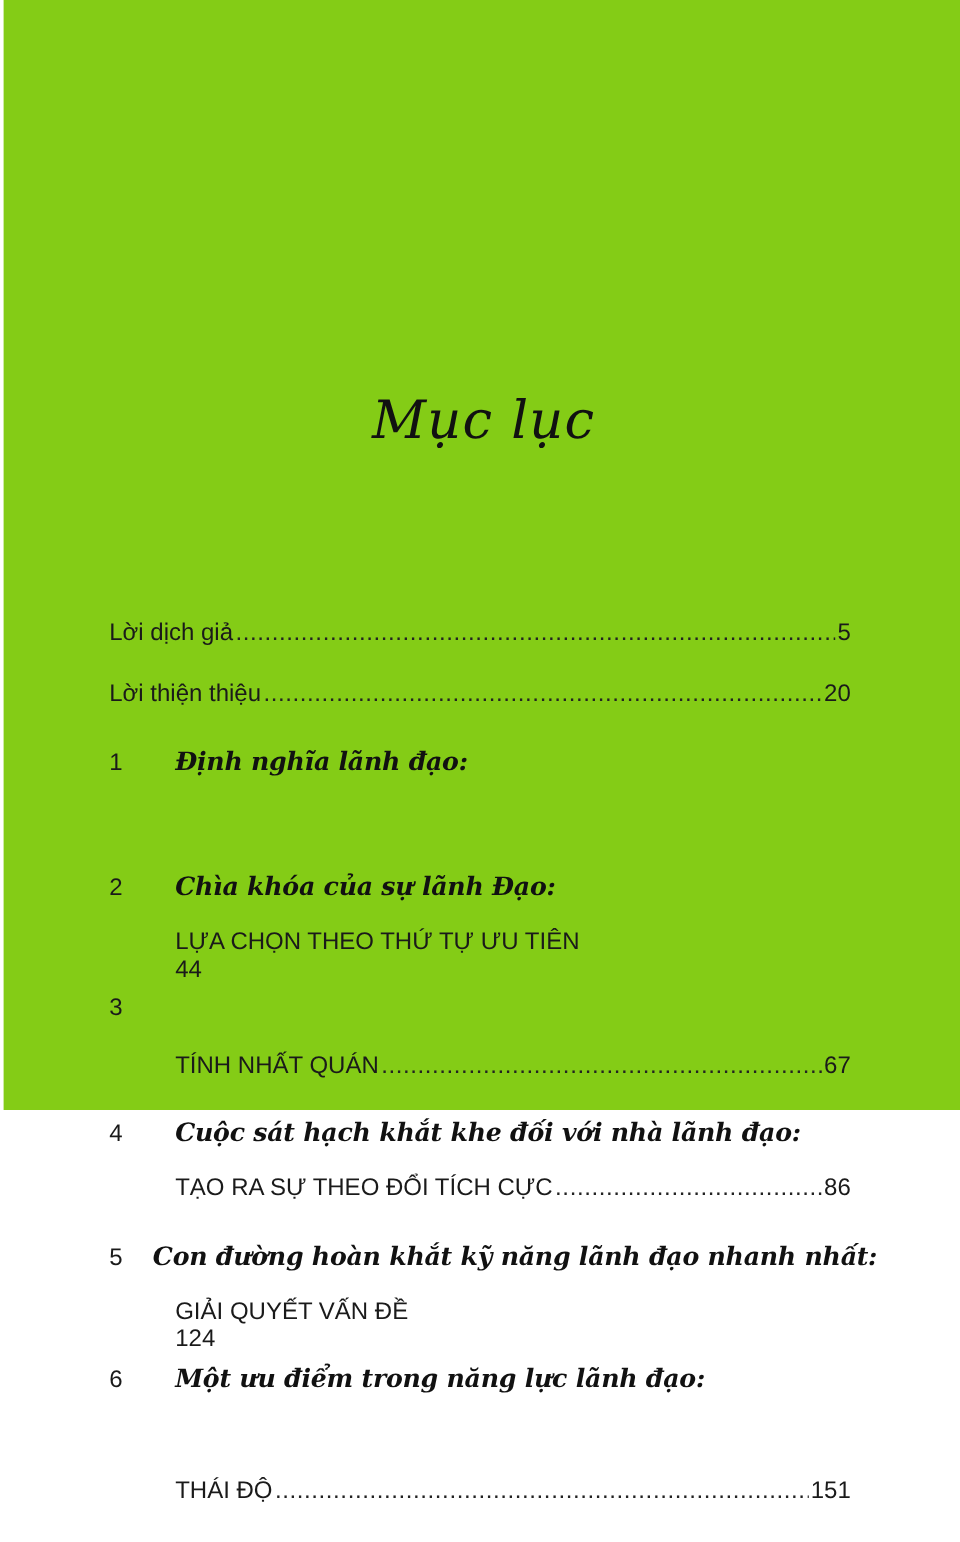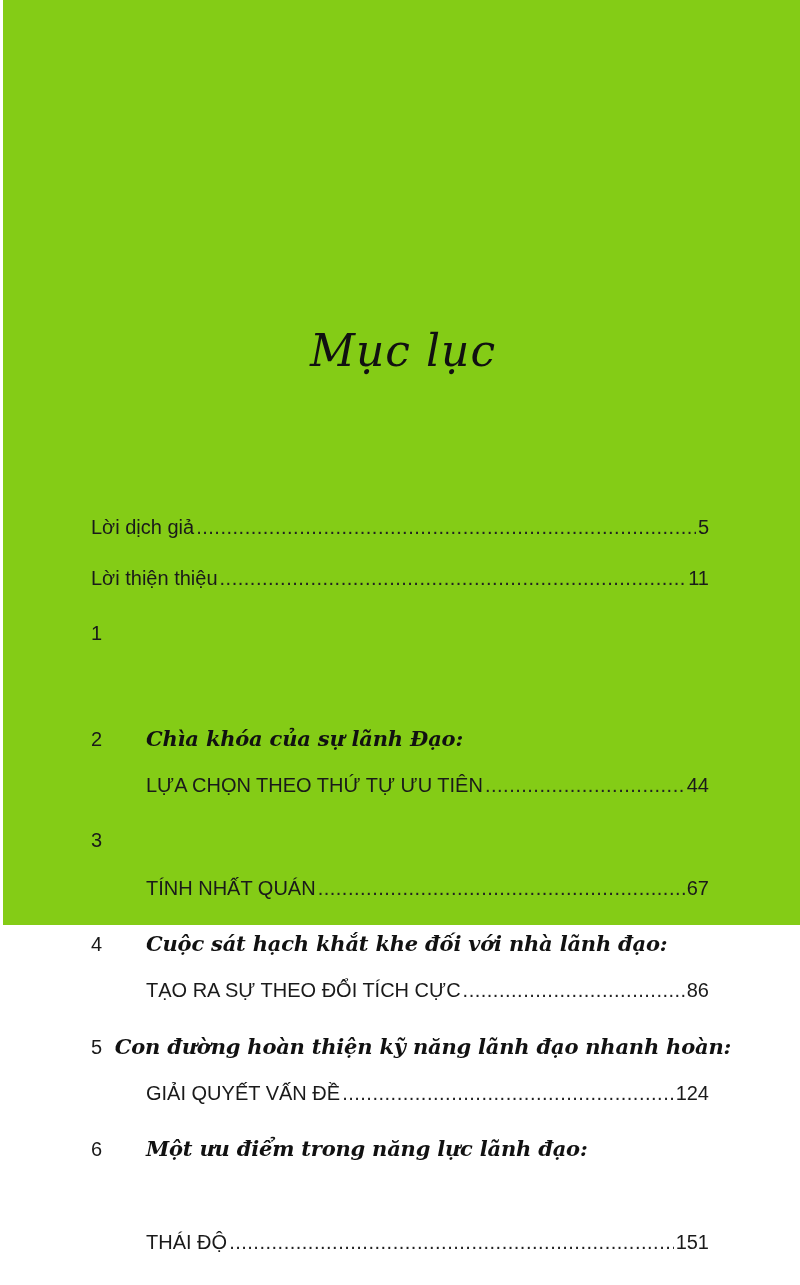--- a/index.html
+++ b/index.html
@@ -44,32 +44,33 @@
   <div class="title">Mục lục</div>
 
   <div class="row" style="top:516px;">
     <span class="label">Lời dịch giả</span>
     <span class="leader"></span>
     <span class="page-num">5</span>
   </div>
   <div class="row" style="top:567px;">
     <span class="label">Lời thiện thiệu</span>
     <span class="leader"></span>
-    <span class="page-num">11</span>
+    <span class="page-num">20</span>
   </div>
 
   <div class="chap" style="top:622px;">
     <span class="num">1</span>
+    <span class="heading">Định nghĩa lãnh đạo:</span>
   </div>
 
   <div class="chap" style="top:726px;">
     <span class="num">2</span>
     <span class="heading">Chìa khóa của sự lãnh Đạo:</span>
   </div>
-  <div class="row sub" style="top:774px;">
+  <div class="row sub" style="top:774px;flex-direction:column;">
     <span class="label">LỰA CHỌN THEO THỨ TỰ ƯU TIÊN</span>
     <span class="leader"></span>
     <span class="page-num">44</span>
   </div>
 
   <div class="chap" style="top:829px;">
     <span class="num">3</span>
   </div>
   <div class="row sub" style="top:877px;">
     <span class="label">TÍNH NHẤT QUÁN</span>
@@ -82,23 +83,23 @@
     <span class="heading">Cuộc sát hạch khắt khe  đối với nhà lãnh đạo:</span>
   </div>
   <div class="row sub" style="top:979px;">
     <span class="label">TẠO RA SỰ THEO ĐỔI TÍCH CỰC</span>
     <span class="leader"></span>
     <span class="page-num">86</span>
   </div>
 
   <div class="chap" style="top:1034px;">
     <span class="num">5</span>
-    <span class="heading">Con đường hoàn thiện kỹ năng lãnh đạo nhanh hoàn:</span>
+    <span class="heading">Con đường hoàn khắt kỹ năng lãnh đạo nhanh nhất:</span>
   </div>
-  <div class="row sub" style="top:1082px;">
+  <div class="row sub" style="top:1082px;flex-direction:column;">
     <span class="label">GIẢI QUYẾT VẤN ĐỀ</span>
     <span class="leader"></span>
     <span class="page-num">124</span>
   </div>
 
   <div class="chap" style="top:1136px;">
     <span class="num">6</span>
     <span class="heading">Một ưu điểm trong năng lực lãnh đạo:</span>
   </div>
   <div class="row sub" style="top:1184px;margin-top:47px;">

